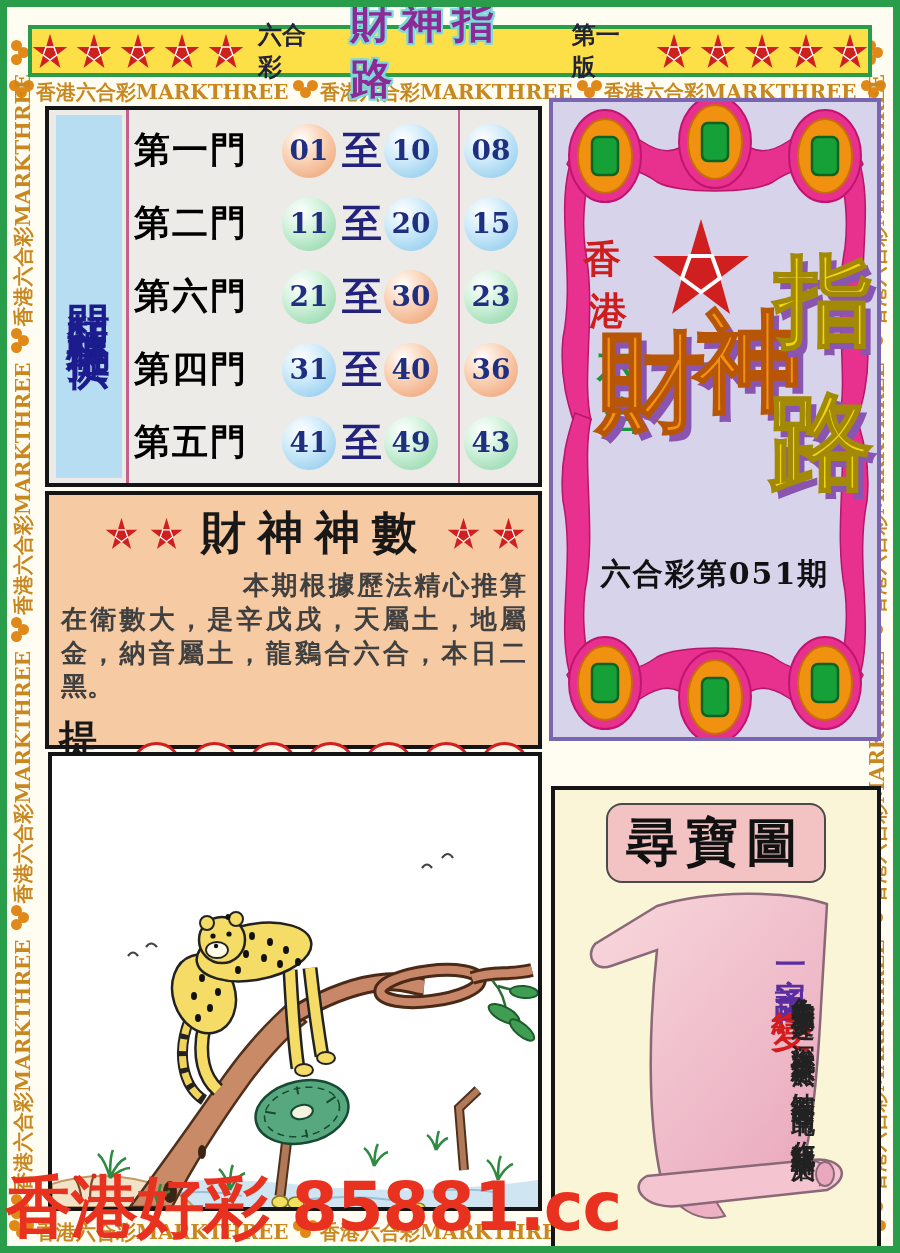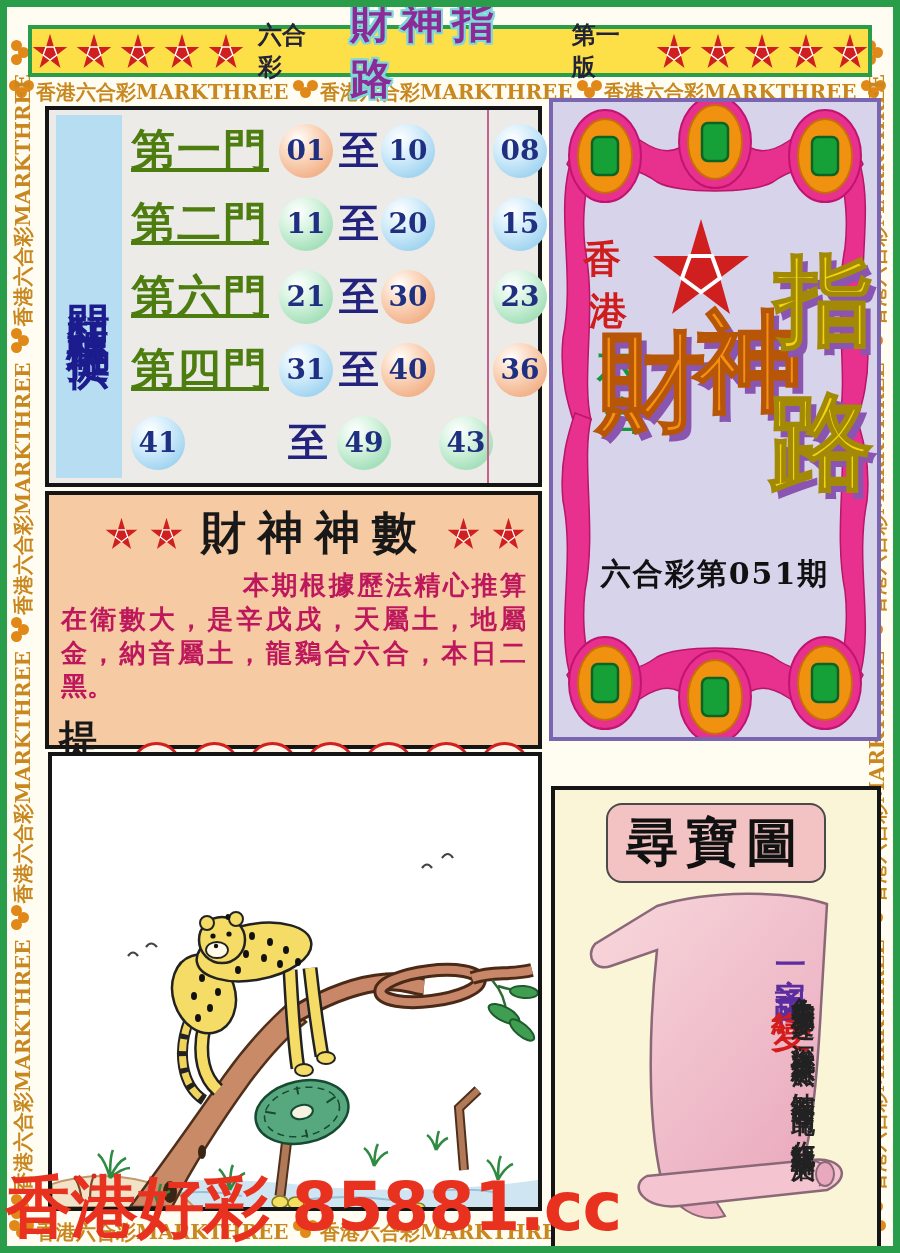--- a/index.html
+++ b/index.html
@@ -38,34 +38,34 @@
   
   .gatepanel{position:absolute;left:45px;top:106px;width:497px;height:381px;background:#edebe7;
              border:4px solid #151515;box-sizing:border-box;display:flex;z-index:6;}
   .sidecol{width:66px;margin:5px 0 5px 7px;background:#b7ddf3;writing-mode:vertical-rl;
            text-orientation:upright;font-size:43px;font-weight:bold;color:#1c1c8e;
            display:flex;align-items:center;justify-content:center;letter-spacing:9px;}
   .vrule{width:3px;background:#c4628e;margin:0 1px 0 4px;}
   .rows{position:relative;flex:1;display:grid;grid-template-rows:repeat(5,1fr);padding:4px 4px;}
   .rows .hotrule{position:absolute;top:0;bottom:0;right:78px;width:2px;background:#c4628e;}
   .grow{display:grid;grid-template-columns:148px 58px 44px 58px 1fr 58px 12px;align-items:center;}
-  .glabel{font-size:44px;font-weight:bold;color:#4d7c0f;letter-spacing:2px;text-decoration:underline;}
+  .glabel{font-size:36px;font-weight:bold;color:#000000;letter-spacing:2px;}
   .gto{font-size:40px;font-weight:bold;color:#23237d;text-align:center;}
   .ball{width:54px;height:54px;border-radius:50%;display:flex;align-items:center;justify-content:center;
         font-size:28px;font-weight:bold;color:#203080;font-family:"DejaVu Serif", serif;}
   .ball.orange{background:radial-gradient(circle at 35% 28%, #ffffff 0%, #fbd9c0 35%, #f2b38b 75%);}
   .ball.blue{background:radial-gradient(circle at 35% 28%, #ffffff 0%, #d6eefb 35%, #a3d5f1 75%);}
   .ball.green{background:radial-gradient(circle at 35% 28%, #ffffff 0%, #d8f4e1 35%, #a5e0ba 75%);}
 
   
   .shenshu{position:absolute;left:45px;top:491px;width:497px;height:258px;background:#f6caa2;
            border:4px solid #151515;box-sizing:border-box;z-index:6;}
   .ss-titlerow{display:flex;align-items:center;justify-content:center;gap:12px;margin-top:8px;padding-left:43px;}
   .ss-title{font-size:45px;font-weight:bold;color:#181818;letter-spacing:12px;margin:0 6px;}
-  .ss-body{margin:6px 12px 0 12px;font-size:26px;font-weight:bold;color:#be185d;line-height:1.3;
+  .ss-body{margin:6px 12px 0 12px;font-size:26px;font-weight:bold;color:#404040;line-height:1.3;
            text-align:justify;text-indent:7em;}
   .ss-provrow{display:flex;align-items:center;gap:7px;margin:8px 8px 0 10px;}
   .ss-provlabel{font-size:40px;font-weight:bold;color:#181818;margin-right:4px;}
   .rnum{width:45px;height:45px;border-radius:50%;border:3px solid #d02020;background:#fdf3e6;
         color:#d02020;font-size:27px;font-weight:bold;display:flex;align-items:center;
         justify-content:center;flex:none;}
 
   
   .picture{position:absolute;left:48px;top:752px;width:494px;height:459px;background:#ffffff;
            border:4px solid #151515;box-sizing:border-box;overflow:hidden;z-index:6;}
@@ -264,20 +264,21 @@
       <div class="grow">
         <span class="glabel">第四門</span>
         <span class="ball blue">31</span>
         <span class="gto">至</span>
         <span class="ball orange">40</span>
         <span></span>
         <span class="ball orange">36</span>
         <span></span>
       </div>
       <div class="grow">
+        <span class="glabel">第五門</span>
         <span class="ball blue">41</span>
         <span class="gto">至</span>
         <span class="ball green">49</span>
         <span></span>
         <span class="ball green">43</span>
         <span></span>
       </div>
     </div>
   </div>
 

